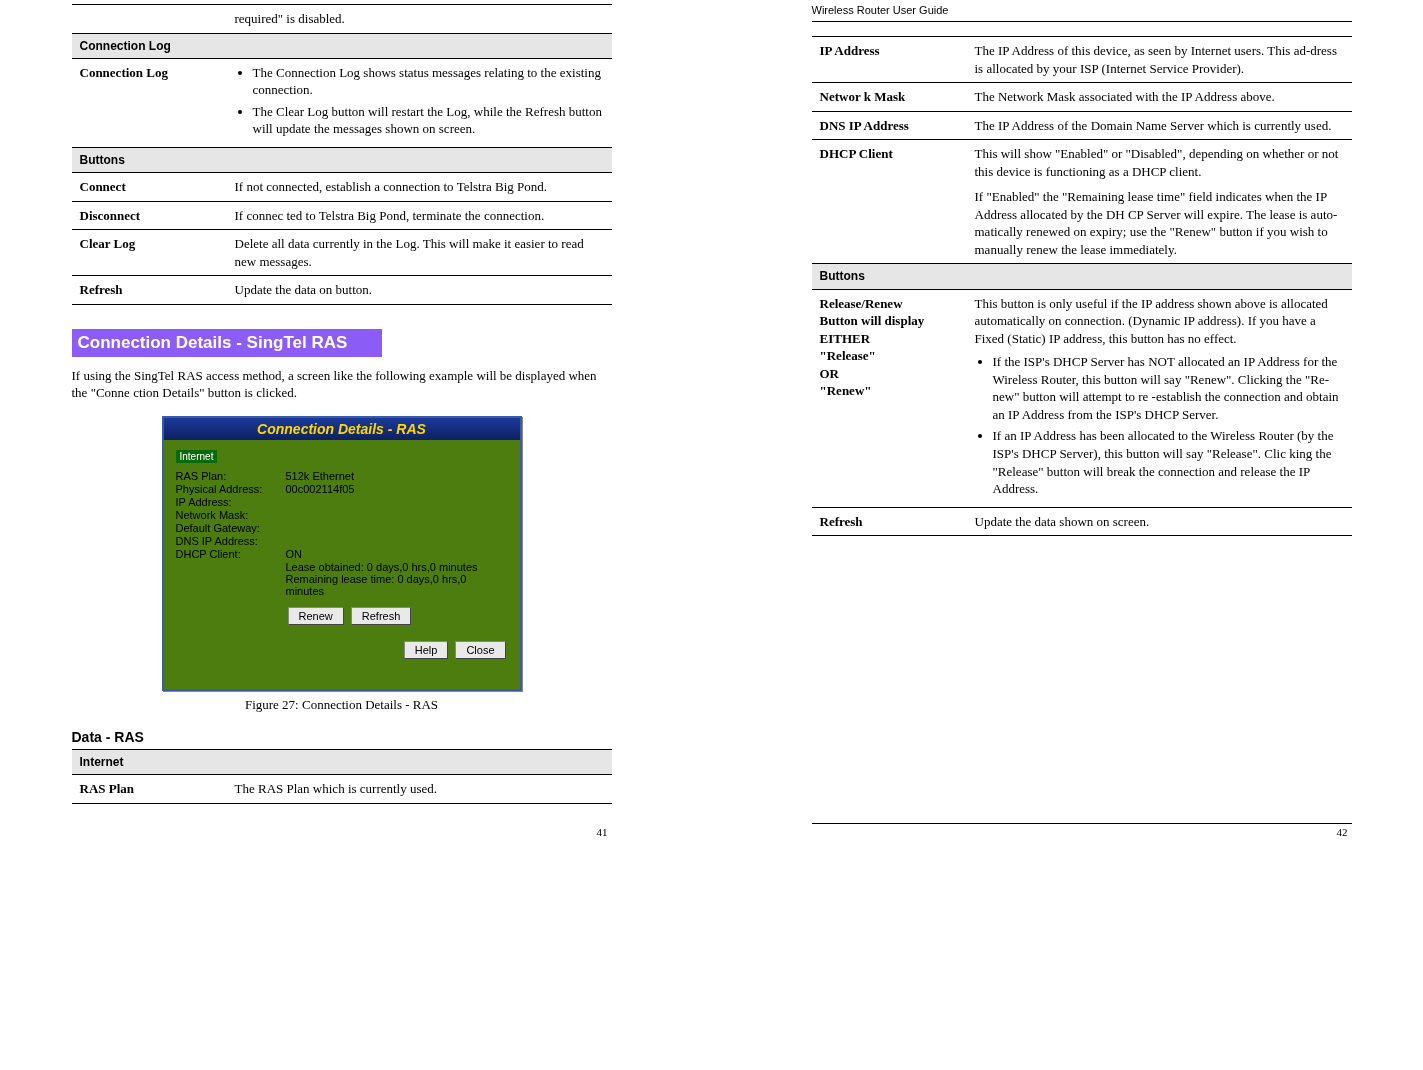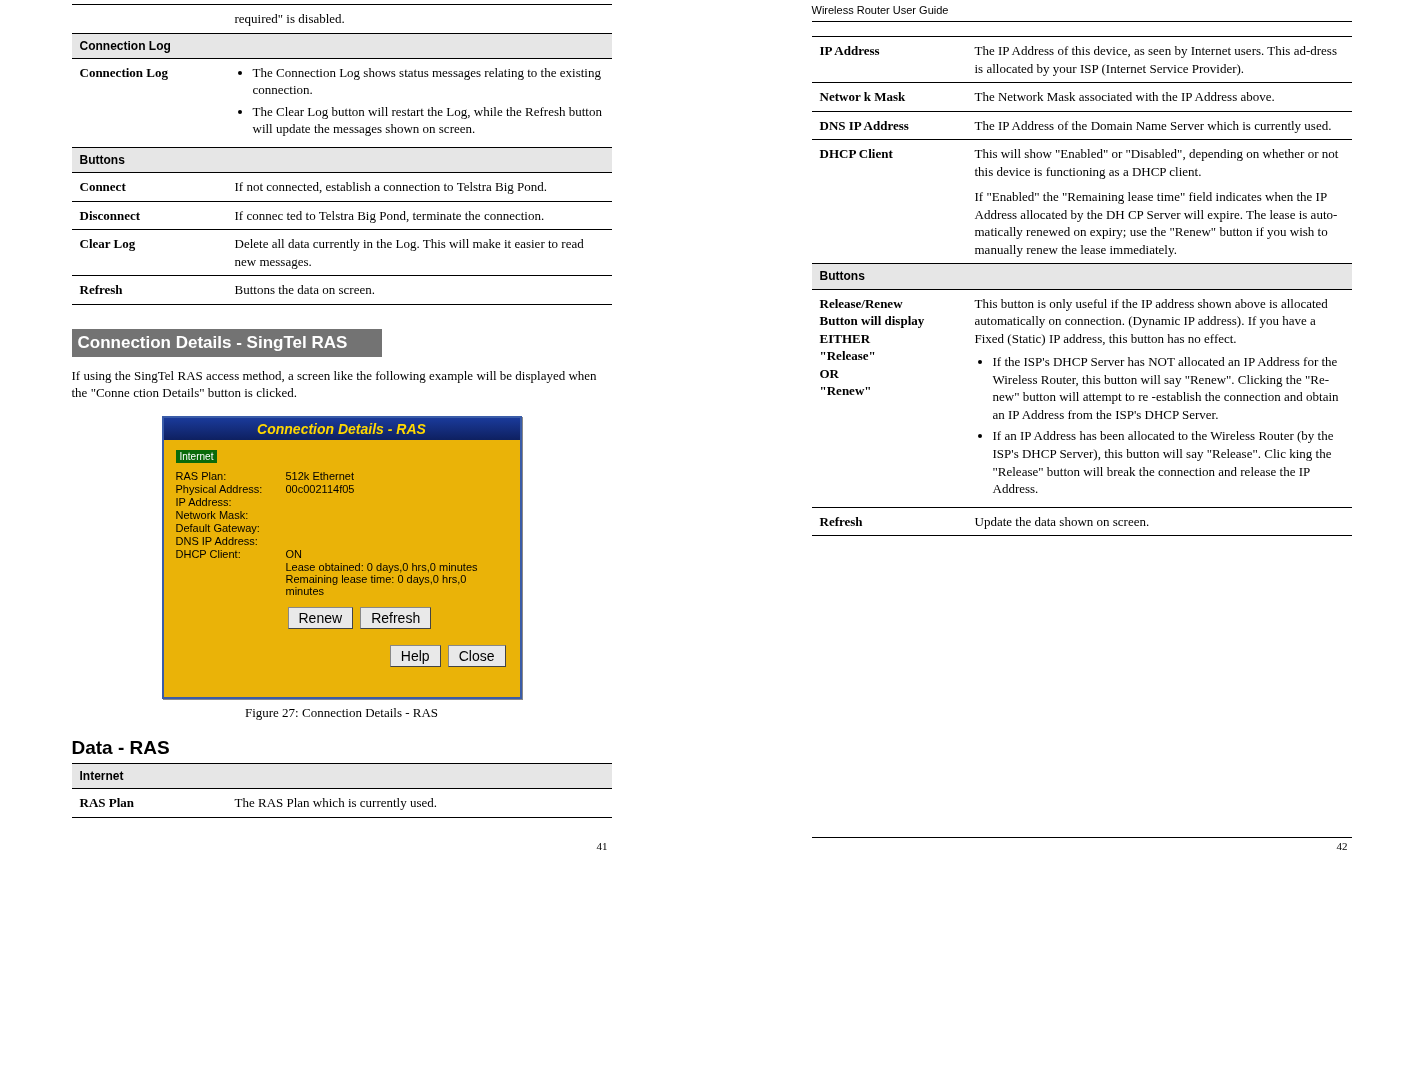--- a/index.html
+++ b/index.html
@@ -66,37 +66,37 @@
     font-weight: bold;
     white-space: pre-line;
   }
   ul.bullets {
     margin: 0;
     padding-left: 18px;
   }
   ul.bullets li { margin-bottom: 4px; }
 
   .blue-heading {
-    background: #737373;
+    background: #8b5cf6;
     color: #fff;
     font-family: Arial, Helvetica, sans-serif;
     font-weight: bold;
     font-size: 17px;
     padding: 4px 6px;
     margin: 24px 0 10px;
     width: 310px;
   }
   .body-para { margin: 6px 0 14px; line-height: 1.35; }
 
   .figure-wrap { text-align: center; margin: 10px 0 4px; }
   .mock-window {
     display: inline-block;
     width: 360px;
     border: 2px solid #3a5ca8;
-    background: #eab308;
+    background: #4d7c0f;
     text-align: left;
     box-shadow: 1px 1px 0 #888;
   }
   .mock-titlebar {
     background: linear-gradient(#1a3a9a, #0e2060);
     color: #ffd800;
     font-family: Arial, Helvetica, sans-serif;
     font-weight: bold;
     font-style: italic;
     font-size: 14px;
@@ -116,32 +116,32 @@
   .mock-row .k { width: 110px; }
   .mock-row .v { flex: 1; }
   .mock-indent { margin-left: 110px; }
   .mock-btn {
     display: inline-block;
     background: #e9e9e9;
     border: 1px solid #888;
     border-right-color: #444;
     border-bottom-color: #444;
     font-family: Arial, Helvetica, sans-serif;
-    font-size: 14px;
+    font-size: 11px;
     padding: 2px 10px;
     margin: 6px 2px 0;
   }
   .mock-btn-row-indent { margin-left: 110px; margin-top: 4px; }
   .mock-btn-row-right { text-align: right; margin-top: 10px; }
   .fig-caption { font-weight: normal; text-align: center; margin: 6px 0 16px; }
 
   .sub-heading {
     font-family: Arial, Helvetica, sans-serif;
     font-weight: bold;
-    font-size: 19px;
+    font-size: 14px;
     margin: 10px 0 4px;
   }
   hr.page-top-rule { border: none; border-top: 1px solid #000; margin: 2px 0 0; }
 </style>
 </head>
 <body>
 
 <div class="spread">
 
   <div class="page">
@@ -174,21 +174,21 @@
       <tr>
         <td class="label">Disconnect</td>
         <td>If connec ted to Telstra Big Pond, terminate the connection.</td>
       </tr>
       <tr>
         <td class="label">Clear Log</td>
         <td>Delete all data currently in the Log. This will make it easier to read new messages.</td>
       </tr>
       <tr>
         <td class="label">Refresh</td>
-        <td>Buttons the data on screen.</td>
+        <td>Update the data on button.</td>
       </tr>
     </tbody>
       </table>
 
     <div class="blue-heading">Connection Details - SingTel RAS</div>
     <p class="body-para">If using the SingTel RAS access method, a screen like the following example will be displayed when the "Conne ction Details" button is clicked.</p>
 
     <div class="figure-wrap">
       <div class="mock-window">
         <div class="mock-titlebar">Connection Details - RAS</div>

